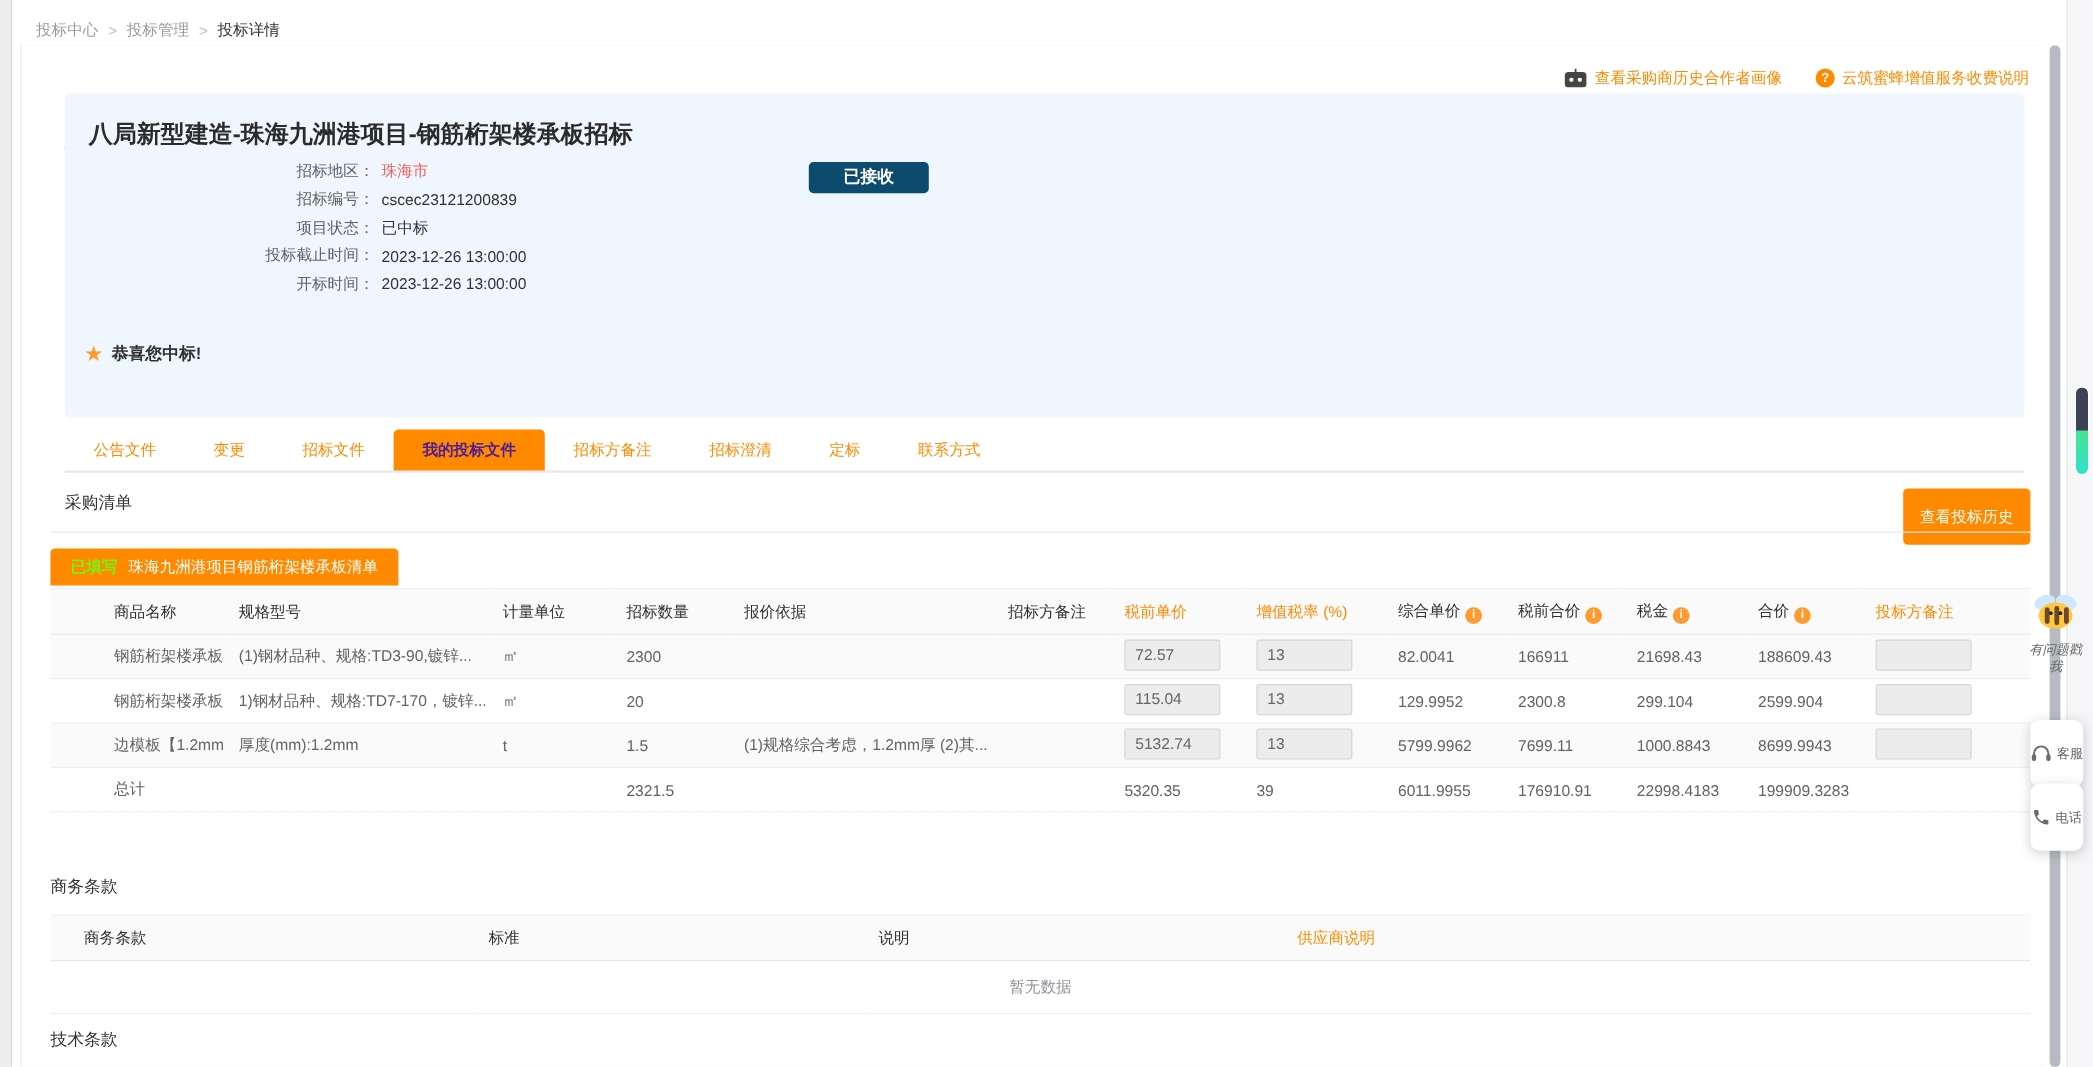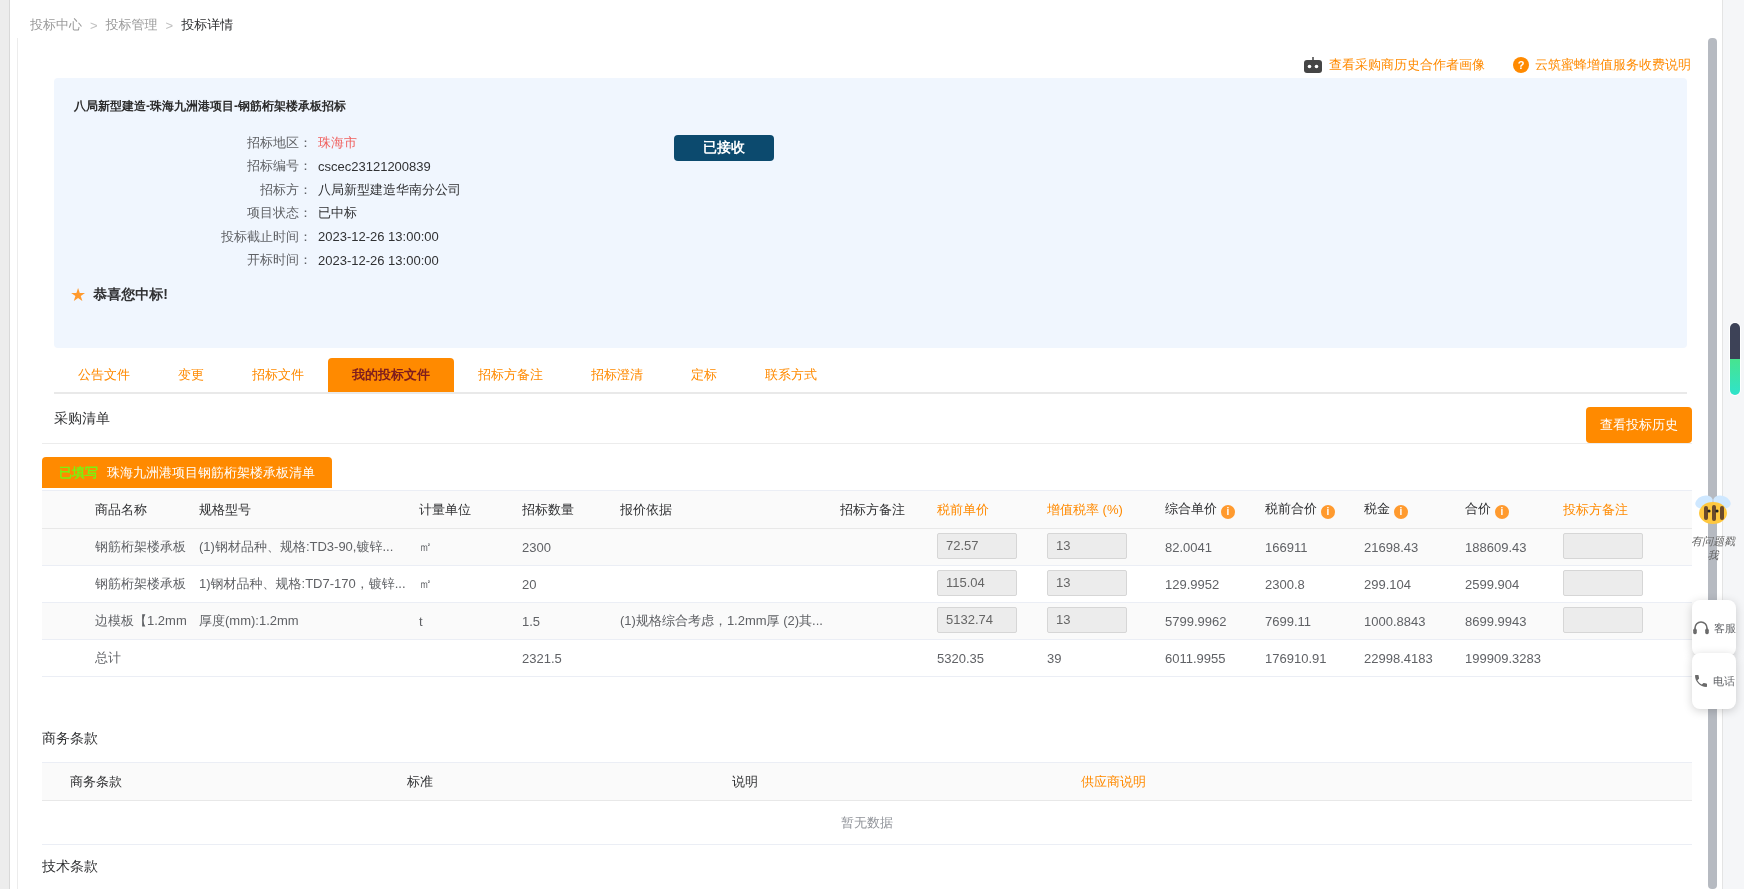--- a/index.html
+++ b/index.html
@@ -23,39 +23,39 @@
 
   .top-links { position:absolute; top:18px; right:14px; display:flex; align-items:center; gap:28px;
     font-size:13px; color:#ff8a00; }
   .top-links .link { display:flex; align-items:center; gap:6px; cursor:pointer; }
   .q-icon { width:16px; height:16px; border-radius:50%; background:#ff8a00; color:#fff; font-size:11px;
     font-weight:bold; display:flex; align-items:center; justify-content:center; }
   .q-icon::after { content:"?"; }
 
   
   .info-panel { position:absolute; top:40px; left:36px; width:1633px; height:270px; background:#f0f6fe; border-radius:4px; }
-  .project-title { position:absolute; top:20px; left:20px; font-size:12px; font-weight:bold; color:#2b2b2b; }
+  .project-title { position:absolute; top:20px; left:20px; font-size:20px; font-weight:bold; color:#2b2b2b; }
   .fields { position:absolute; top:53px; left:0; }
   .field-row { display:flex; align-items:center; height:23.5px; font-size:13px; }
   .field-label { width:258px; text-align:right; color:#606266; }
   .field-value { margin-left:6px; color:#303133; }
   .field-value.red { color:#f0615f; }
   .received-chip { position:absolute; top:57px; left:620px; width:100px; height:26px; background:#0c4a6e;
     color:#fff; font-size:14px; font-weight:bold; border-radius:4px; display:flex; align-items:center; justify-content:center; }
   .win-row { position:absolute; left:16px; bottom:44px; display:flex; align-items:center; gap:7px;
     font-size:14px; font-weight:bold; color:#303133; }
   .star { color:#ff9a2e; font-size:18px; line-height:1; }
 
   
   .content-tabs { position:absolute; top:320px; left:36px; width:1633px; border-bottom:2px solid #e9e9e9; display:flex; }
   .ctab { padding:0 24px; line-height:34px; font-size:13px; color:#ff8a00; cursor:pointer; white-space:nowrap; }
-  .ctab.active { background:#ff8a00; color:#7f1d1d; border-radius:4px 4px 0 0; font-weight:bold;padding-left:24px; }
+  .ctab.active { background:#ff8a00; color:#4c1d95; border-radius:4px 4px 0 0; font-weight:bold;padding-left:24px; }
 
   .purchase-title { position:absolute; top:372px; left:36px; font-size:14px; color:#303133; }
-  .history-btn { position:absolute; top:369px; right:13px; width:106px; height:36px; background:#ff8a00; color:#fff;
+  .history-btn { position:absolute; top:369px; right:13px; width:106px; height:47px; background:#ff8a00; color:#fff;
     font-size:13px; border:none; border-radius:4px; cursor:pointer; display:flex; align-items:center; justify-content:center; }
   .section-divider { position:absolute; top:405px; left:24px; width:1650px; border-top:1px solid #ececec; }
 
   .list-badge { position:absolute; top:419px; left:24px; height:31px; background:#ff8a00; border-radius:4px 4px 0 0;
     display:flex; align-items:center; gap:9px; padding:0 17px; font-size:13px; cursor:pointer; }
   .list-badge .status { color:#7df10f; font-weight:bold; }
   .list-badge .name { color:#fff; }
 
   
   table { border-collapse:collapse; table-layout:fixed; }
@@ -138,24 +138,20 @@
     <div class="project-title">八局新型建造-珠海九洲港项目-钢筋桁架楼承板招标</div>
 
     <div class="fields">
       <div class="field-row">
         <span class="field-label">招标地区：</span>
         <span class="field-value red">珠海市</span>
       </div>
       <div class="field-row">
         <span class="field-label">招标编号：</span>
         <span class="field-value">cscec23121200839</span>
-      </div>
-      <div class="field-row">
-        <span class="field-label">招标方：</span>
-        <span class="field-value">八局新型建造华南分公司</span>
       </div>
       <div class="field-row">
         <span class="field-label">项目状态：</span>
         <span class="field-value">已中标</span>
       </div>
       <div class="field-row">
         <span class="field-label">投标截止时间：</span>
         <span class="field-value">2023-12-26 13:00:00</span>
       </div>
       <div class="field-row">

